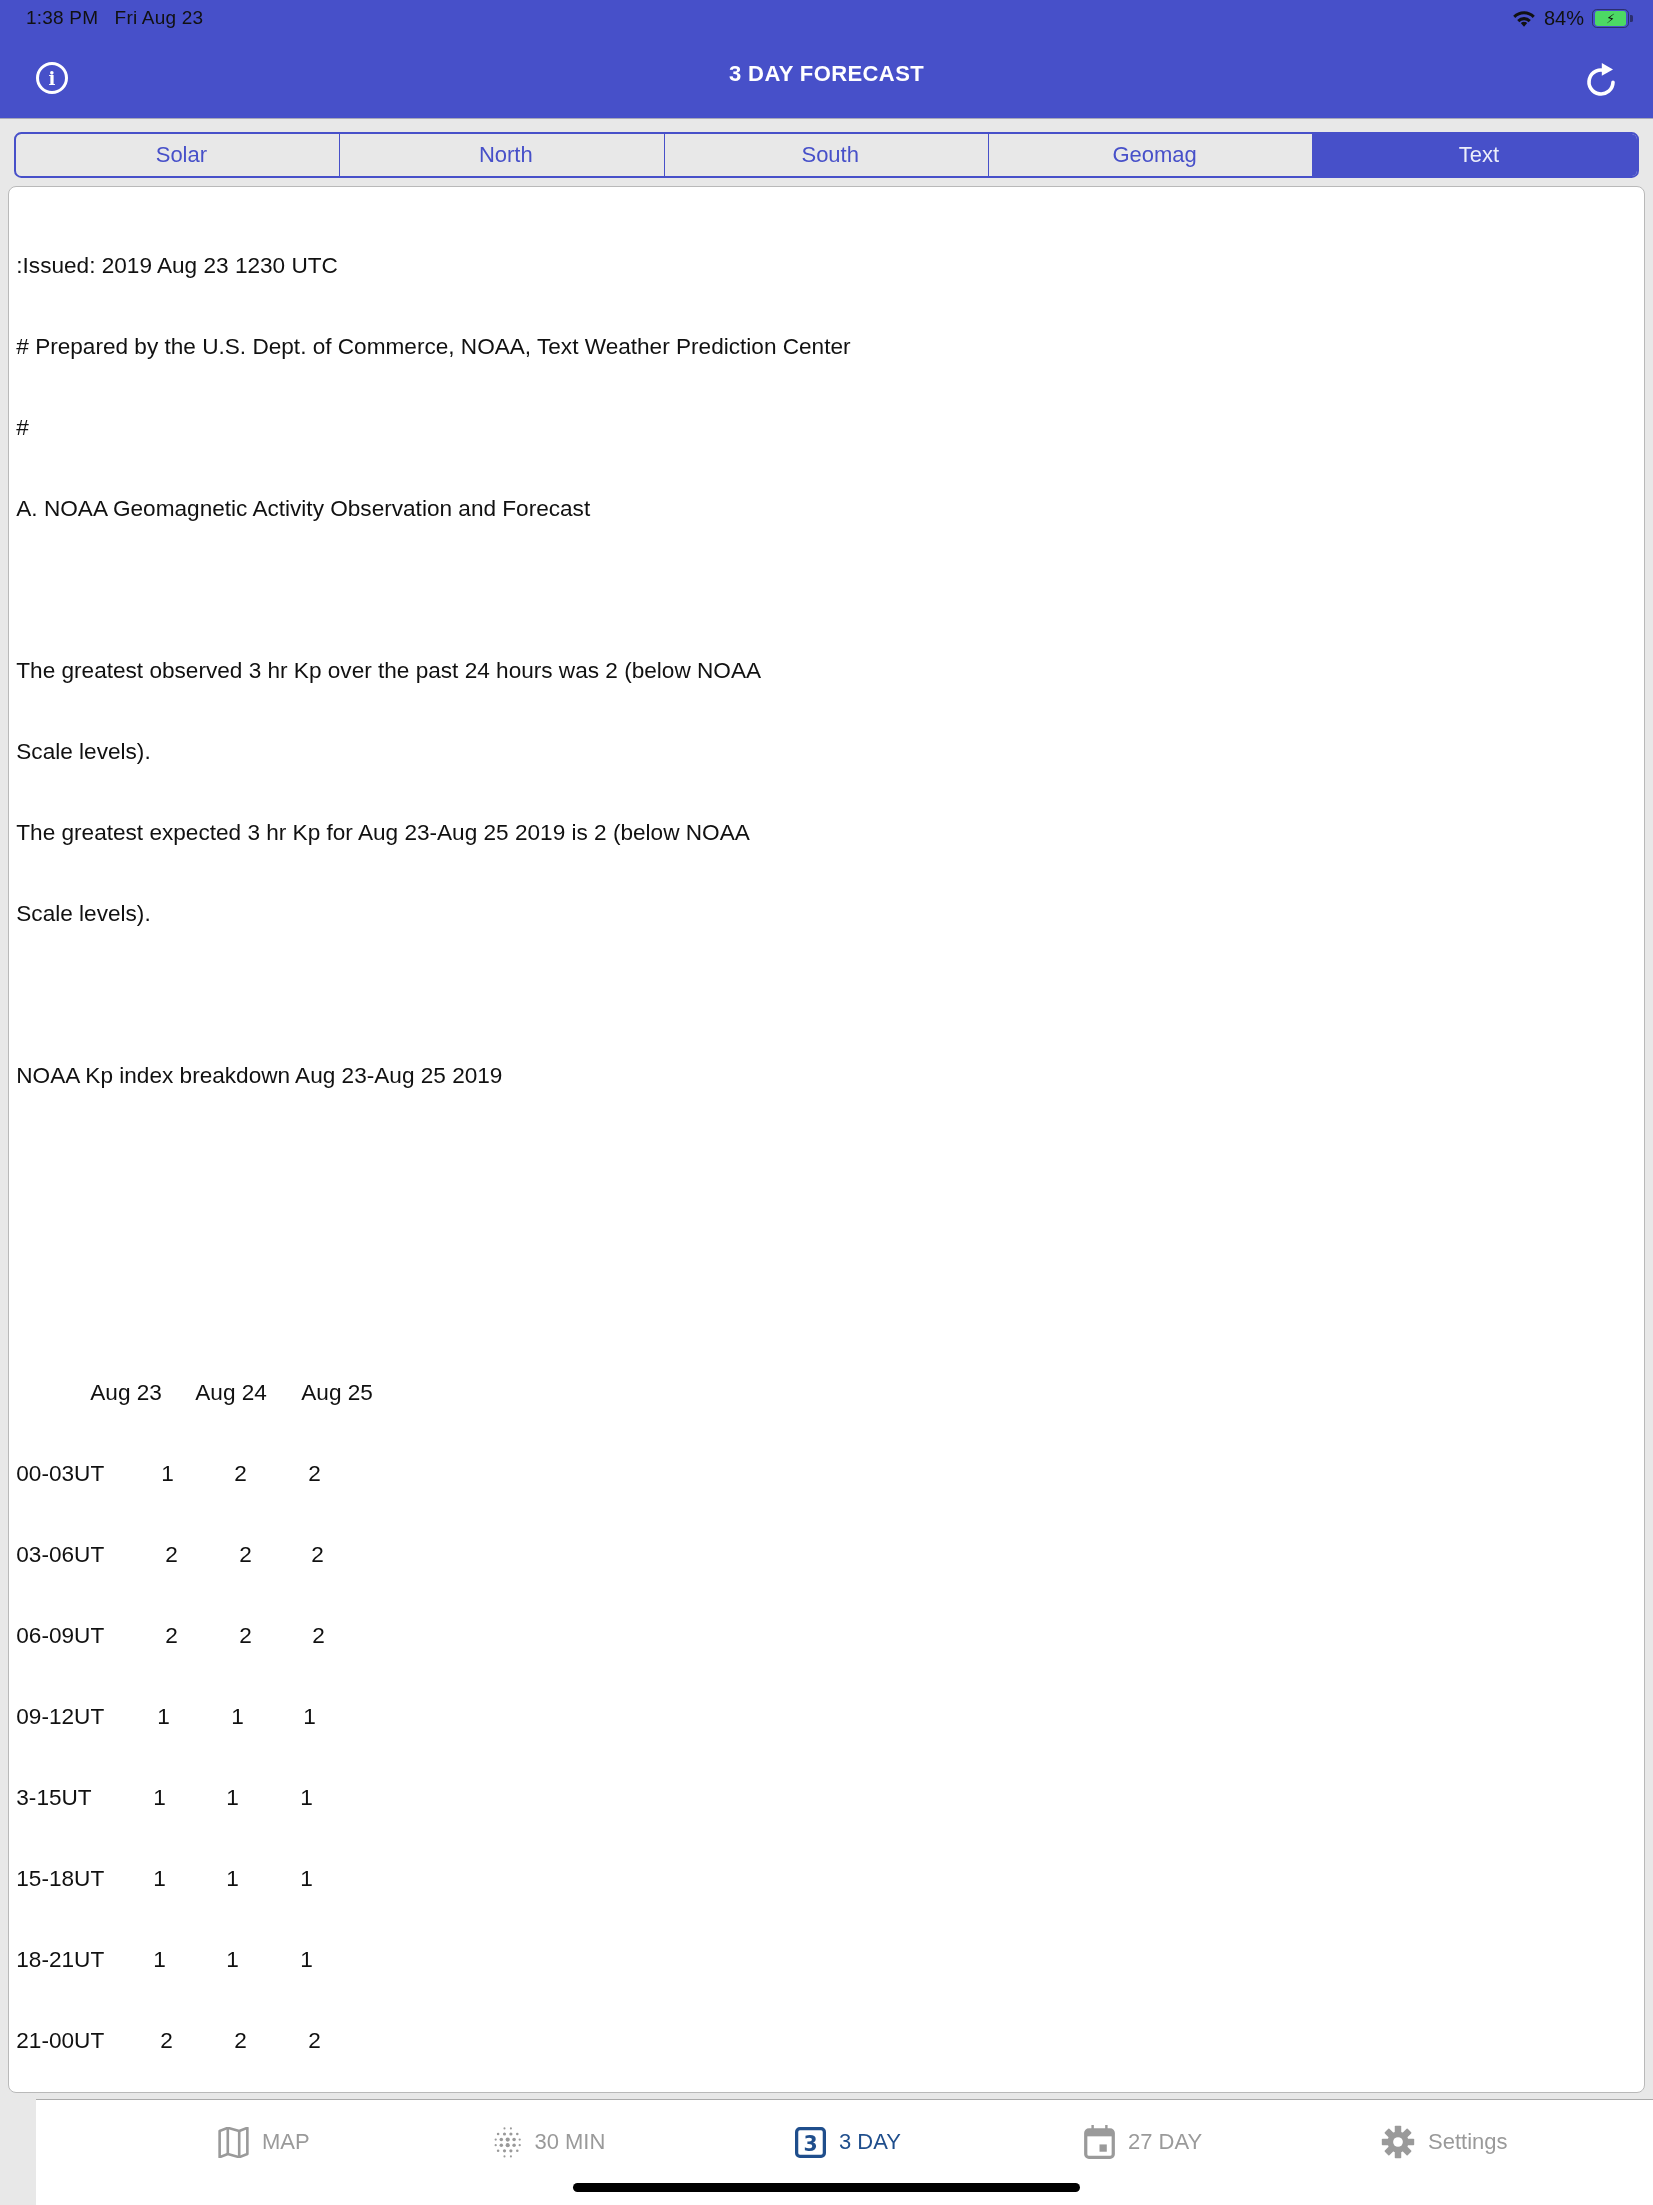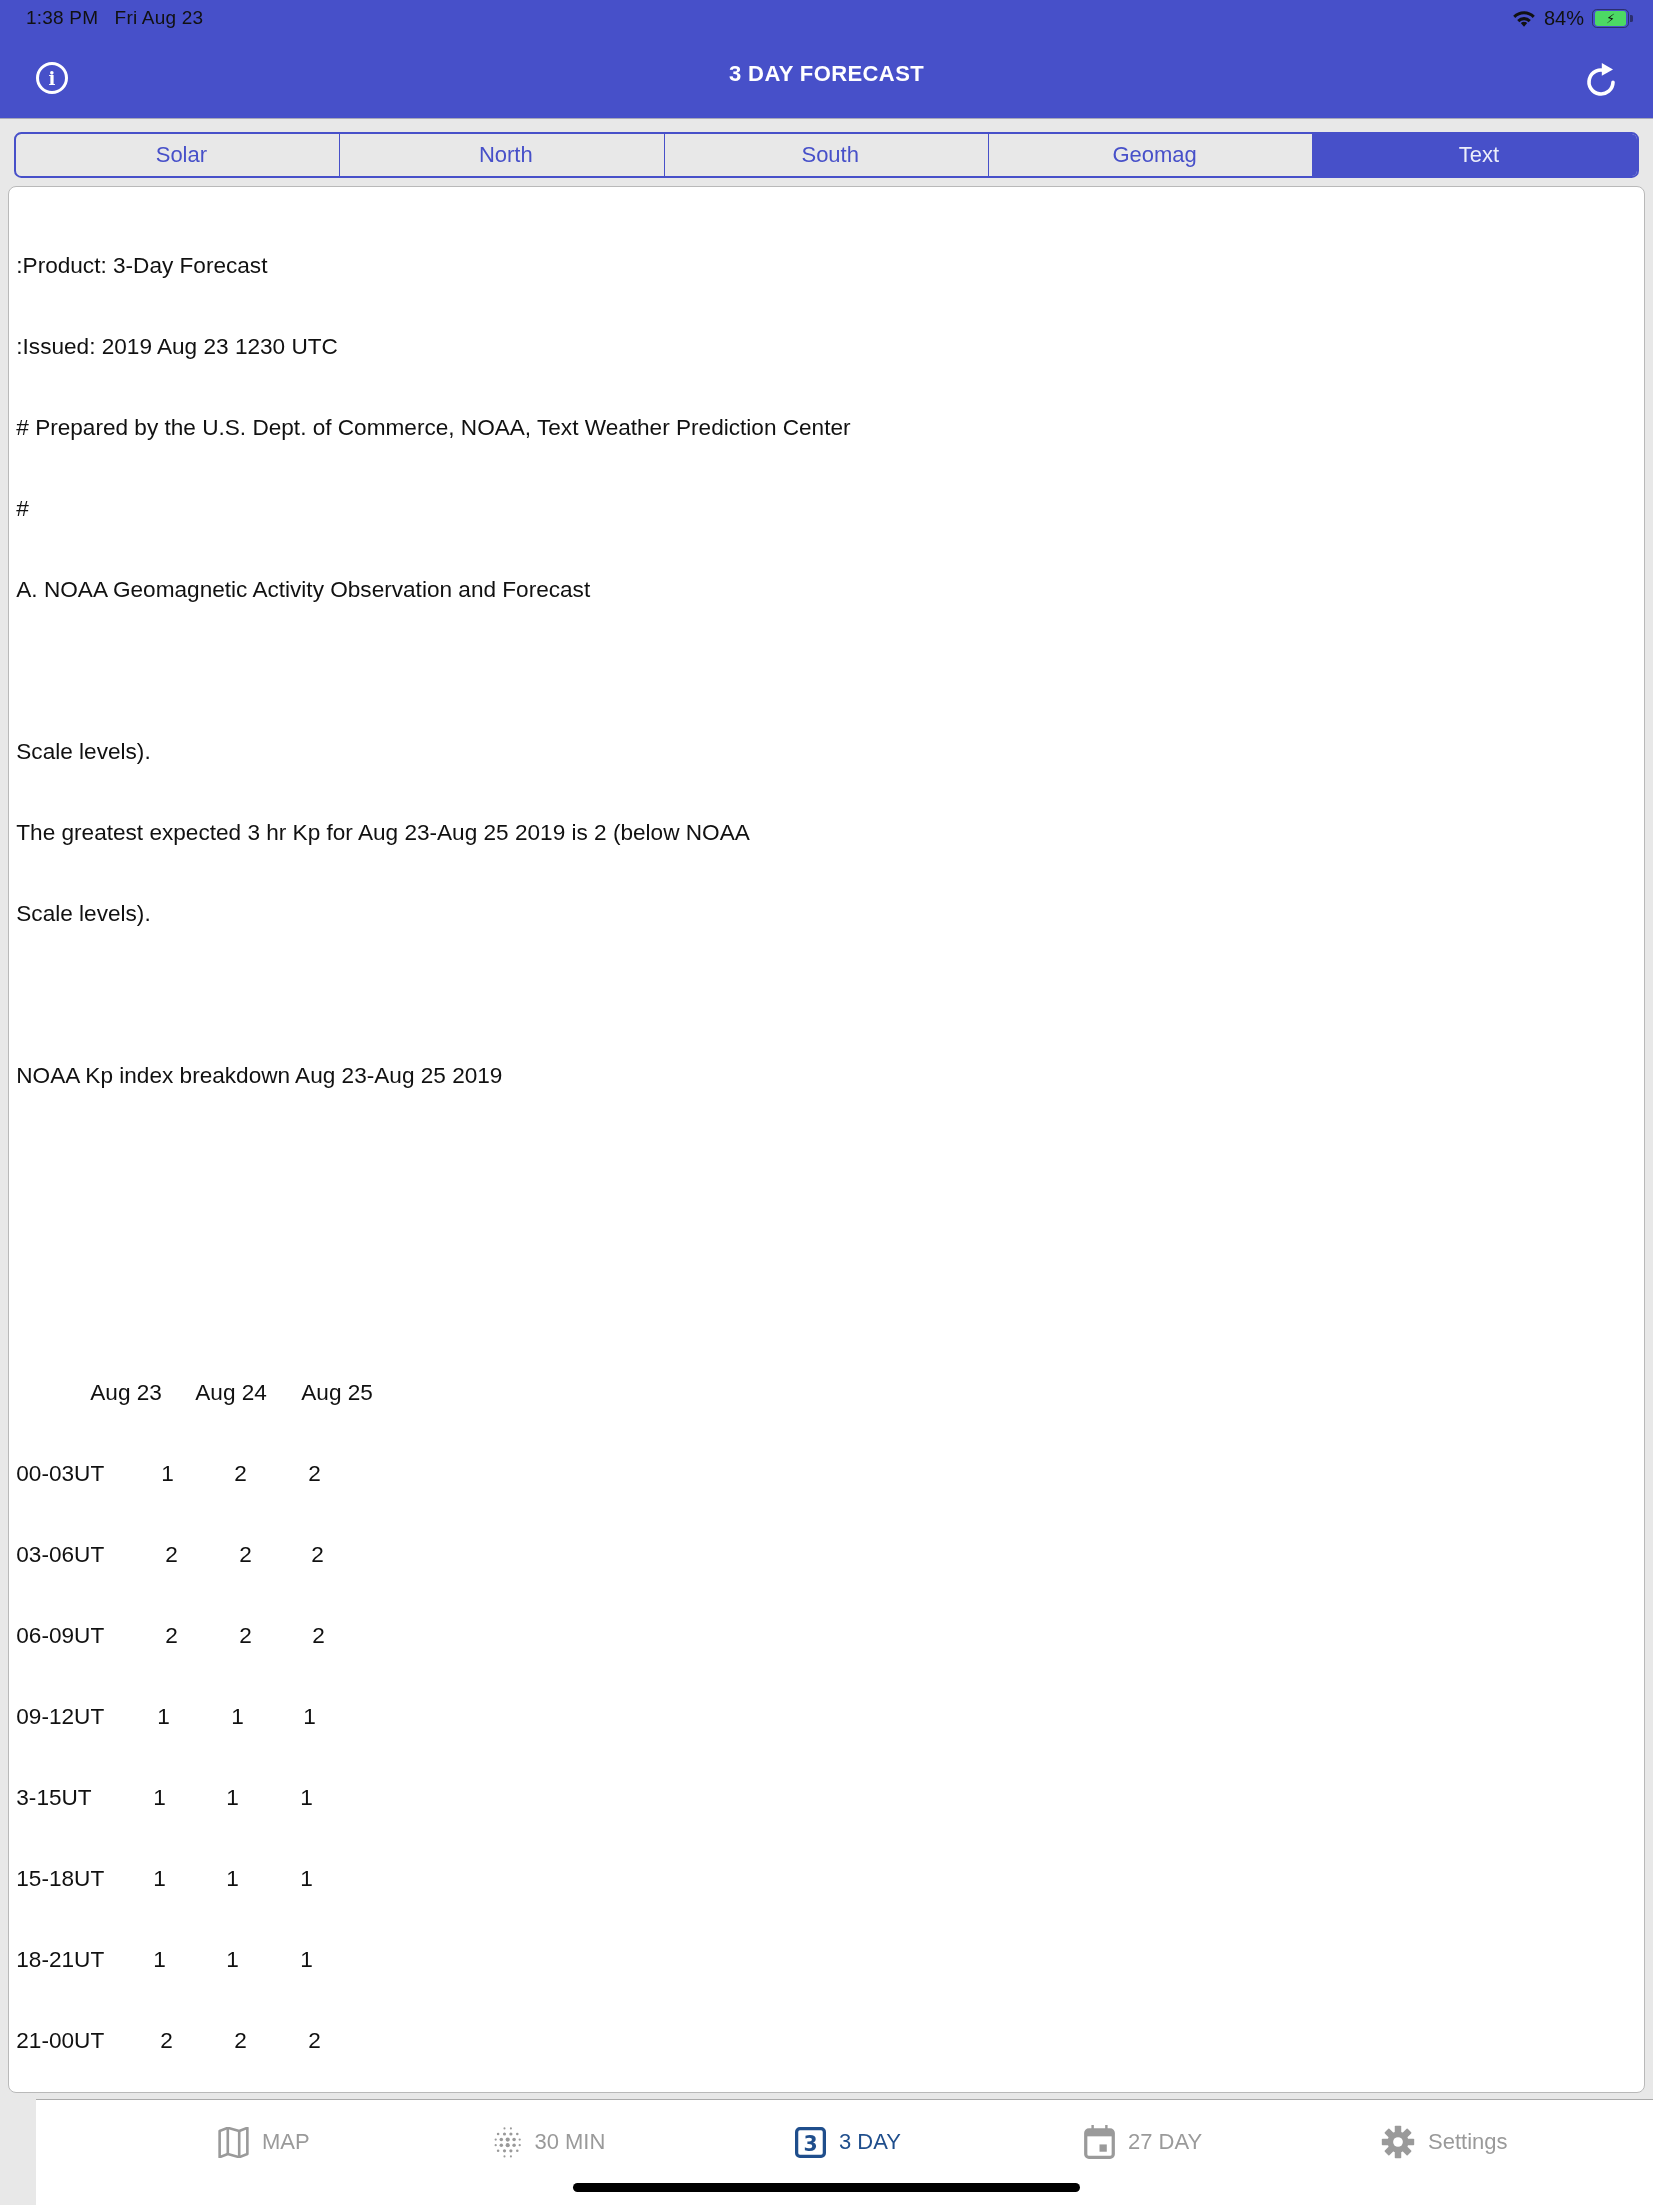--- a/index.html
+++ b/index.html
@@ -127,26 +127,26 @@
 <div class="segmented">
   <div class="seg">Solar</div>
   <div class="seg">North</div>
   <div class="seg">South</div>
   <div class="seg">Geomag</div>
   <div class="seg active">Text</div>
 </div>
 
 <div class="panel">
   <div class="forecast-text">
-    <span class="line">:Product: 3-Day Forecast</span>
     <span class="line">:Issued: 2019 Aug 23 1230 UTC</span>
     <span class="line"># Prepared by the U.S. Dept. of Commerce, NOAA, Text Weather Prediction Center</span>
     <span class="line">#</span>
     <span class="line">A. NOAA Geomagnetic Activity Observation and Forecast</span>
     <span class="line"></span>
+    <span class="line">The greatest observed 3 hr Kp over the past 24 hours was 2 (below NOAA</span>
     <span class="line">Scale levels).</span>
     <span class="line">The greatest expected 3 hr Kp for Aug 23-Aug 25 2019 is 2 (below NOAA</span>
     <span class="line">Scale levels).</span>
     <span class="line"></span>
     <span class="line">NOAA Kp index breakdown Aug 23-Aug 25 2019</span>
     <span class="line"></span>
 
     
     <div>
       <div class="tbl-row">

